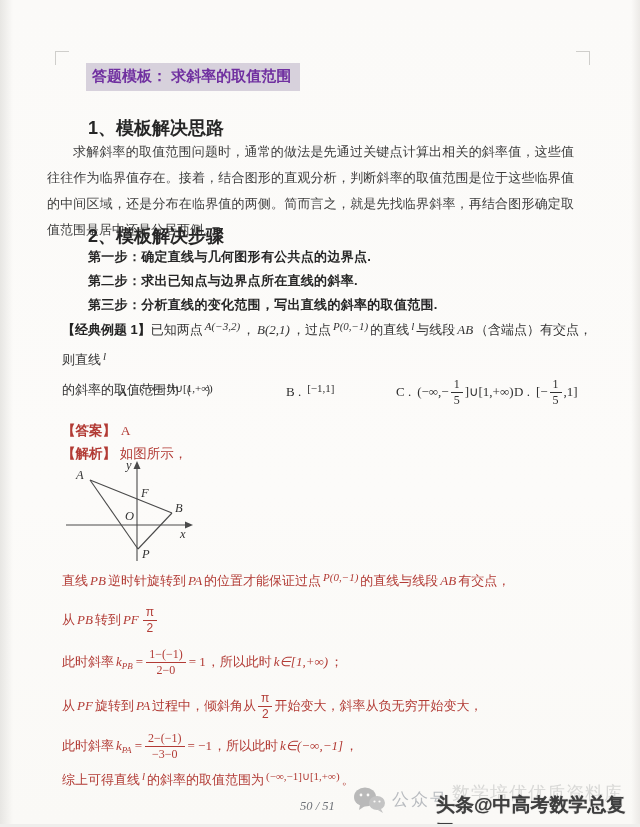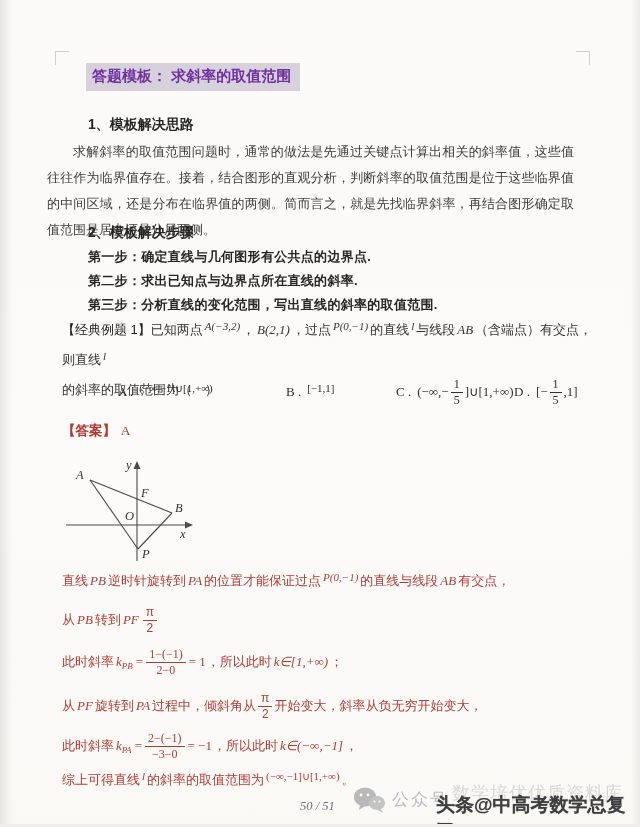--- a/index.html
+++ b/index.html
@@ -8,29 +8,29 @@
           font-family:"Liberation Sans",sans-serif;color:#3a3a3a;}
   .edge-l{position:absolute;left:0;top:0;width:13px;height:827px;
           background:linear-gradient(90deg,#e7e6e3,rgba(251,250,248,0));}
   .edge-r{position:absolute;right:0;top:0;width:9px;height:827px;
           background:linear-gradient(270deg,#eceae7,rgba(251,250,248,0));}
   .crop{position:absolute;width:13px;height:13px;}
   .crop.tl{left:55px;top:51px;border-left:1.5px solid #cfcecb;border-top:1.5px solid #cfcecb;}
   .crop.tr{left:576px;top:51px;border-right:1.5px solid #cfcecb;border-top:1.5px solid #cfcecb;}
   .abs{position:absolute;}
   .title{left:86px;top:63px;padding:4px 9px 5px 6px;font-size:15px;font-weight:bold;}
-  .h{font-size:14px;font-weight:bold;color:#262626;}
+  .h{font-size:18px;font-weight:bold;color:#262626;}
   .h1{left:88px;top:116px;}
   .h2{left:88px;top:224px;}
   .para{left:47px;top:139px;width:527px;font-size:13px;line-height:26px;
         text-align:justify;text-indent:2em;color:#3c3c3c;}
   .step{left:88px;font-size:13px;font-weight:bold;color:#262626;letter-spacing:.3px;}
   .s1{top:248px;}.s2{top:272px;}.s3{top:296px;}
   .example{left:62px;top:315px;width:532px;font-size:13px;line-height:29px;color:#333;}
-  .example b{font-weight:normal;color:#222;}
+  .example b{font-weight:bold;color:#222;}
   .m{font-family:"Liberation Serif",serif;font-style:italic;margin:0 2px;}
   .mu{font-family:"Liberation Serif",serif;font-style:normal;margin:0 1px;}
   .raise{position:relative;top:-4px;font-size:11px;text-align:center;}
   .optrow{left:62px;top:366px;width:540px;height:52px;}
   .opt{position:absolute;top:0;height:52px;display:flex;align-items:center;
        font-family:"Liberation Serif",serif;font-size:13px;color:#2f2f2f;}
   .opt .lbl{font-style:normal;margin-right:6px;}
   .oa{left:56px;}.ob{left:224px;}.oc{left:334px;}.od{left:452px;}
   .frac{display:inline-flex;flex-direction:column;text-align:center;vertical-align:middle;
         line-height:1.05;font-size:12px;margin:0 2px;}
@@ -111,20 +111,24 @@
         </span>
       <span>,1]</span>
     </div>
   </div>
 
   <div class="abs answer red">
     <b>【答案】</b>
     <span class="mu">A</span>
   </div>
 
+  <div class="abs analysis red">
+    <b>【解析】</b>
+    <span>如图所示，</span>
+  </div>
 
   <div class="abs figure">
     <svg width="190" height="118" viewBox="0 0 190 118">
       <g stroke="#4a4a4a" stroke-width="1.1" fill="none">
         <line x1="79" y1="10" x2="79" y2="105"></line>
         <line x1="8" y1="69" x2="130" y2="69"></line>
         <line x1="32" y1="24" x2="114" y2="57"></line>
         <line x1="32" y1="24" x2="80" y2="93"></line>
         <line x1="80" y1="93" x2="114" y2="57"></line>
       </g>

